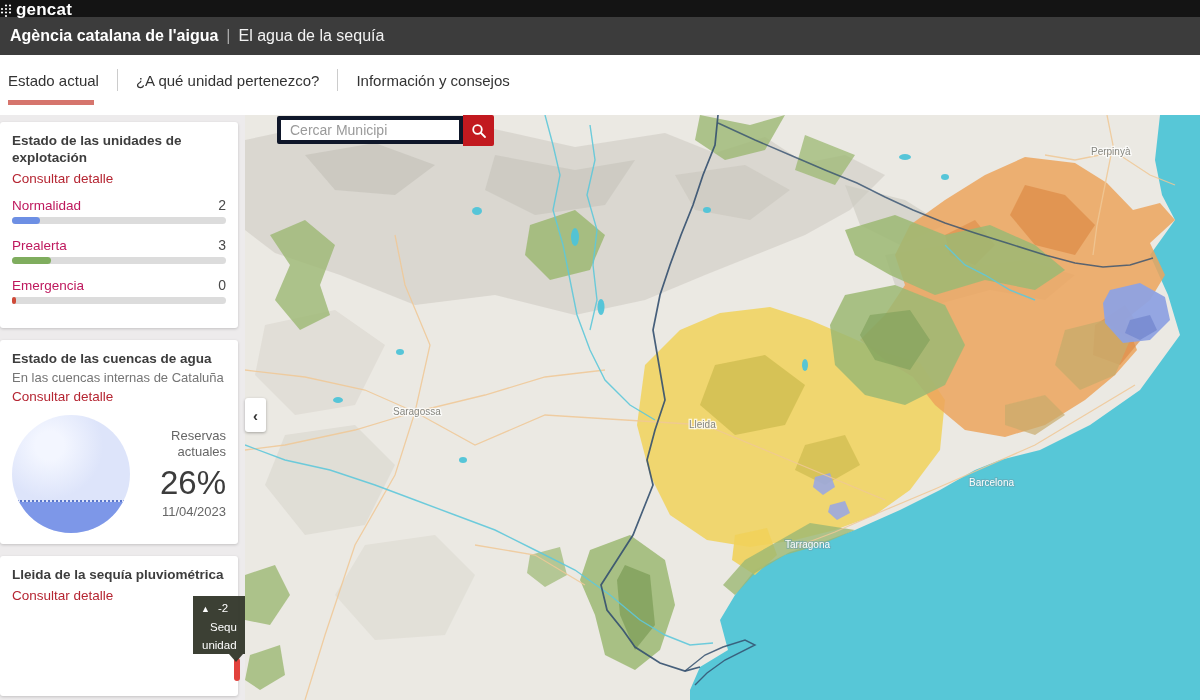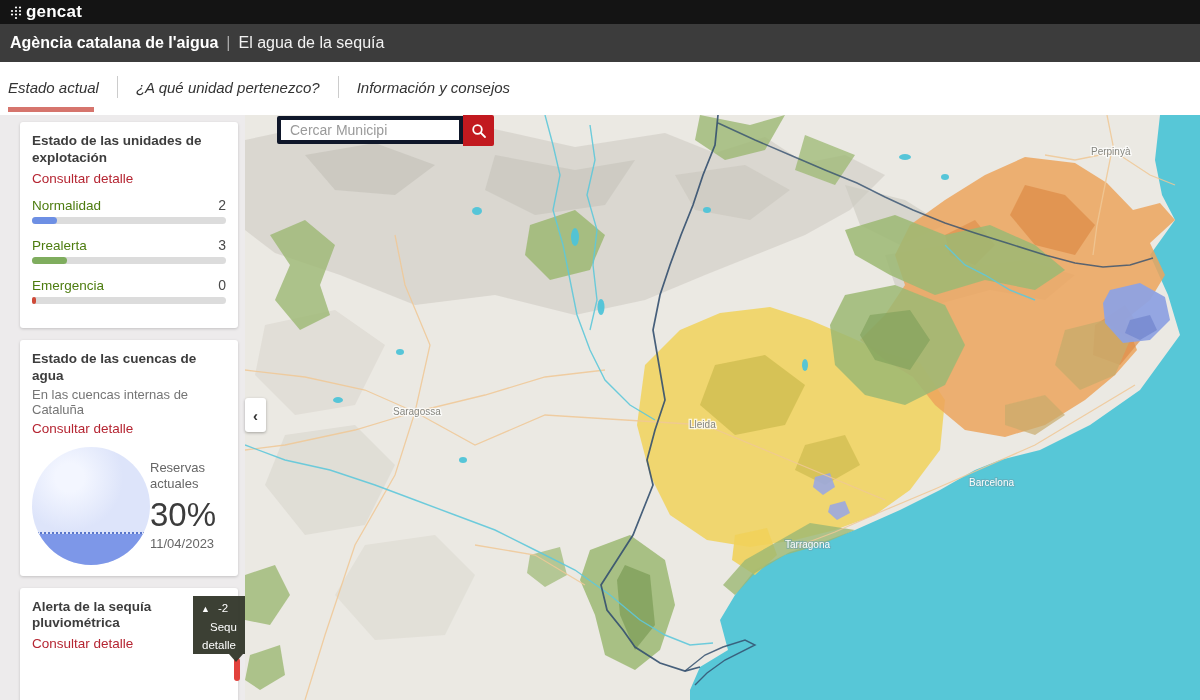--- a/index.html
+++ b/index.html
@@ -1,56 +1,56 @@
 <!DOCTYPE html>
 <html style="--header-black: #141414; --header-gray: #3c3c3c; --tab-underline: #d6756d; --link-red: #b52532; --search-red: #c2191f; --marker-red: #e2413c; --sea: #57c7d7;"><head>
 <meta charset="utf-8">
 <style>
   * { margin:0; padding:0; box-sizing:border-box; }
   html,body { width:1200px; height:700px; overflow:hidden; font-family:"Liberation Sans", sans-serif; background:#fff; }
 
   
-  .hdr-top { height:24px; background:var(--header-black); display:flex; align-items:center; padding-left:10px; }
+  .hdr-top { height:17px; background:var(--header-black); display:flex; align-items:flex-start; }
   .logo { display:flex; align-items:center; gap:3px; color:#fff; font-weight:bold; font-size:17px; letter-spacing:.2px; cursor:pointer; }
   .hdr-sub { height:38px; background:var(--header-gray); display:flex; align-items:center; padding-left:10px; color:#fff; font-size:16px; }
   .hdr-sub b { font-weight:bold; }
   .hdr-sub .sep { color:#aaa; margin:0 8px; font-weight:normal; }
   .hdr-sub .sub { font-weight:normal; color:#f2f2f2; }
 
   
-  .tabs { height:50px; background:#fff; display:flex; align-items:center; position:relative;font-style:italic; }
+  .tabs { height:50px; background:#fff; display:flex; align-items:center; position:relative; }
   .tab { font-size:15px; color:#333; padding:0 18px; cursor:pointer; height:100%; display:flex; align-items:center; }
   .tab:first-child { padding-left:8px; }
   .tab-sep { width:1px; height:22px; background:#ccc; }
   .tab-underline { position:absolute; bottom:0; left:8px; width:86px; height:5px; background:var(--tab-underline); }
 
   
   .content { position:absolute; top:115px; left:0; right:0; bottom:0; display:flex; }
-  .sidebar { width:245px; background:#edebec; padding:7px 7px 0 20px; position:relative; z-index:5; }
+  .sidebar { width:245px; background:#edebec; padding:7px 7px 0 0; position:relative; z-index:5; }
   .card { background:#fff; border-radius:3px; box-shadow:0 1px 3px rgba(0,0,0,.18); padding:11px 12px; margin-bottom:12px; }
   .card-title { font-size:13.5px; font-weight:bold; color:#3d3d3d; line-height:1.25; }
   .card-sub { font-size:13px; color:#757575; margin-top:2px; }
   .card-link { display:inline-block; font-size:13.5px; font-weight:normal; color:var(--link-red); margin-top:4px; text-decoration:none; cursor:pointer; }
 
   
   .status-list { margin-top:10px; }
   .status-row { margin-bottom:13px; }
   .status-head { display:flex; justify-content:space-between; align-items:baseline; }
-  .status-label { font-size:13.5px; color:#4d7c0f; }
+  .status-label { font-size:13.5px; color:#be185d; }
   .status-value { font-size:14px; color:#4a4a4a; }
   .status-track { margin-top:4px; height:7px; background:#dcdcdc; border-radius:4px; position:relative; }
   .status-fill { height:7px; border-radius:4px; }
 
   
   .gauge-wrap { display:flex; align-items:center; margin-top:10px; }
   .gauge { width:118px; height:118px; border-radius:50%; position:relative; overflow:hidden; flex:none;
            background:radial-gradient(circle at 32% 26%, #f3f6ff 0 12%, #dde4fa 45%); }
   .gauge-fill { position:absolute; left:0; right:0; bottom:0; background:#7d97e8; }
   .gauge-dash { position:absolute; left:5px; right:5px; border-top:2px dotted #5a76ca; }
-  .gauge-txt { flex:1; }
+  .gauge-txt { margin-left:18px; text-align:right; flex:1; }
   .gauge-cap { font-size:13px; color:#666; line-height:1.25; }
   .gauge-val { font-size:33px; color:#3c3c3c; margin-top:4px; }
   .gauge-date { font-size:13px; color:#666; margin-top:2px; }
 
   
   .map-tooltip { position:absolute; left:193px; top:481px; width:52px; height:58px; background:rgba(52,56,44,.96);
     color:#fff; font-size:11.5px; line-height:18px; padding:3px 0 0 5px; overflow:hidden; white-space:nowrap; z-index:9; }
   .map-tooltip .tt1 { padding-left:3px; } .map-tooltip .tt1 .tri { font-size:9px; margin-right:8px; }
   .map-tooltip .tt2 { padding-left:12px; } .map-tooltip .tt3 { padding-left:4px; }
   .tooltip-tail { position:absolute; left:229px; top:539px; width:0; height:0; z-index:9;
@@ -154,28 +154,28 @@
       <div class="gauge-wrap">
         <div class="gauge">
           <div class="gauge-fill" style="height: 26%;"></div>
           <div class="gauge-dash" style="bottom: 26%;"></div>
         </div>
         <div class="gauge-txt">
           <div class="gauge-cap">
             <span>Reservas</span><br>
             <span>actuales</span>
           </div>
-          <div class="gauge-val">30%</div>
+          <div class="gauge-val">26%</div>
           <div class="gauge-date">11/04/2023</div>
         </div>
       </div>
     </div>
 
     <div class="card" style="height:140px;">
-      <div class="card-title">Alerta de la sequía pluviométrica</div>
+      <div class="card-title">Lleida de la sequía pluviométrica</div>
       <a class="card-link">Consultar detalle</a>
       
       
     </div>
   </div>
 
   <div class="map-area">
     <svg class="basemap" viewBox="0 0 955 585" preserveAspectRatio="none">
 
       <rect x="0" y="0" width="955" height="585" fill="#ebe9e3"></rect>
@@ -280,17 +280,17 @@
     </div>
 
     <button class="collapse-btn">
       <span>‹</span>
     </button>
   </div>
 
   <div class="map-tooltip">
     <div class="tt1"><span class="tri">▲</span><span>-2</span></div>
     <div class="tt2">Sequ</div>
-    <div class="tt3">detalle</div>
+    <div class="tt3">unidad</div>
   </div>
   <div class="tooltip-tail"></div>
   <div class="scale-marker"></div>
 </div>
 
 </body></html>

